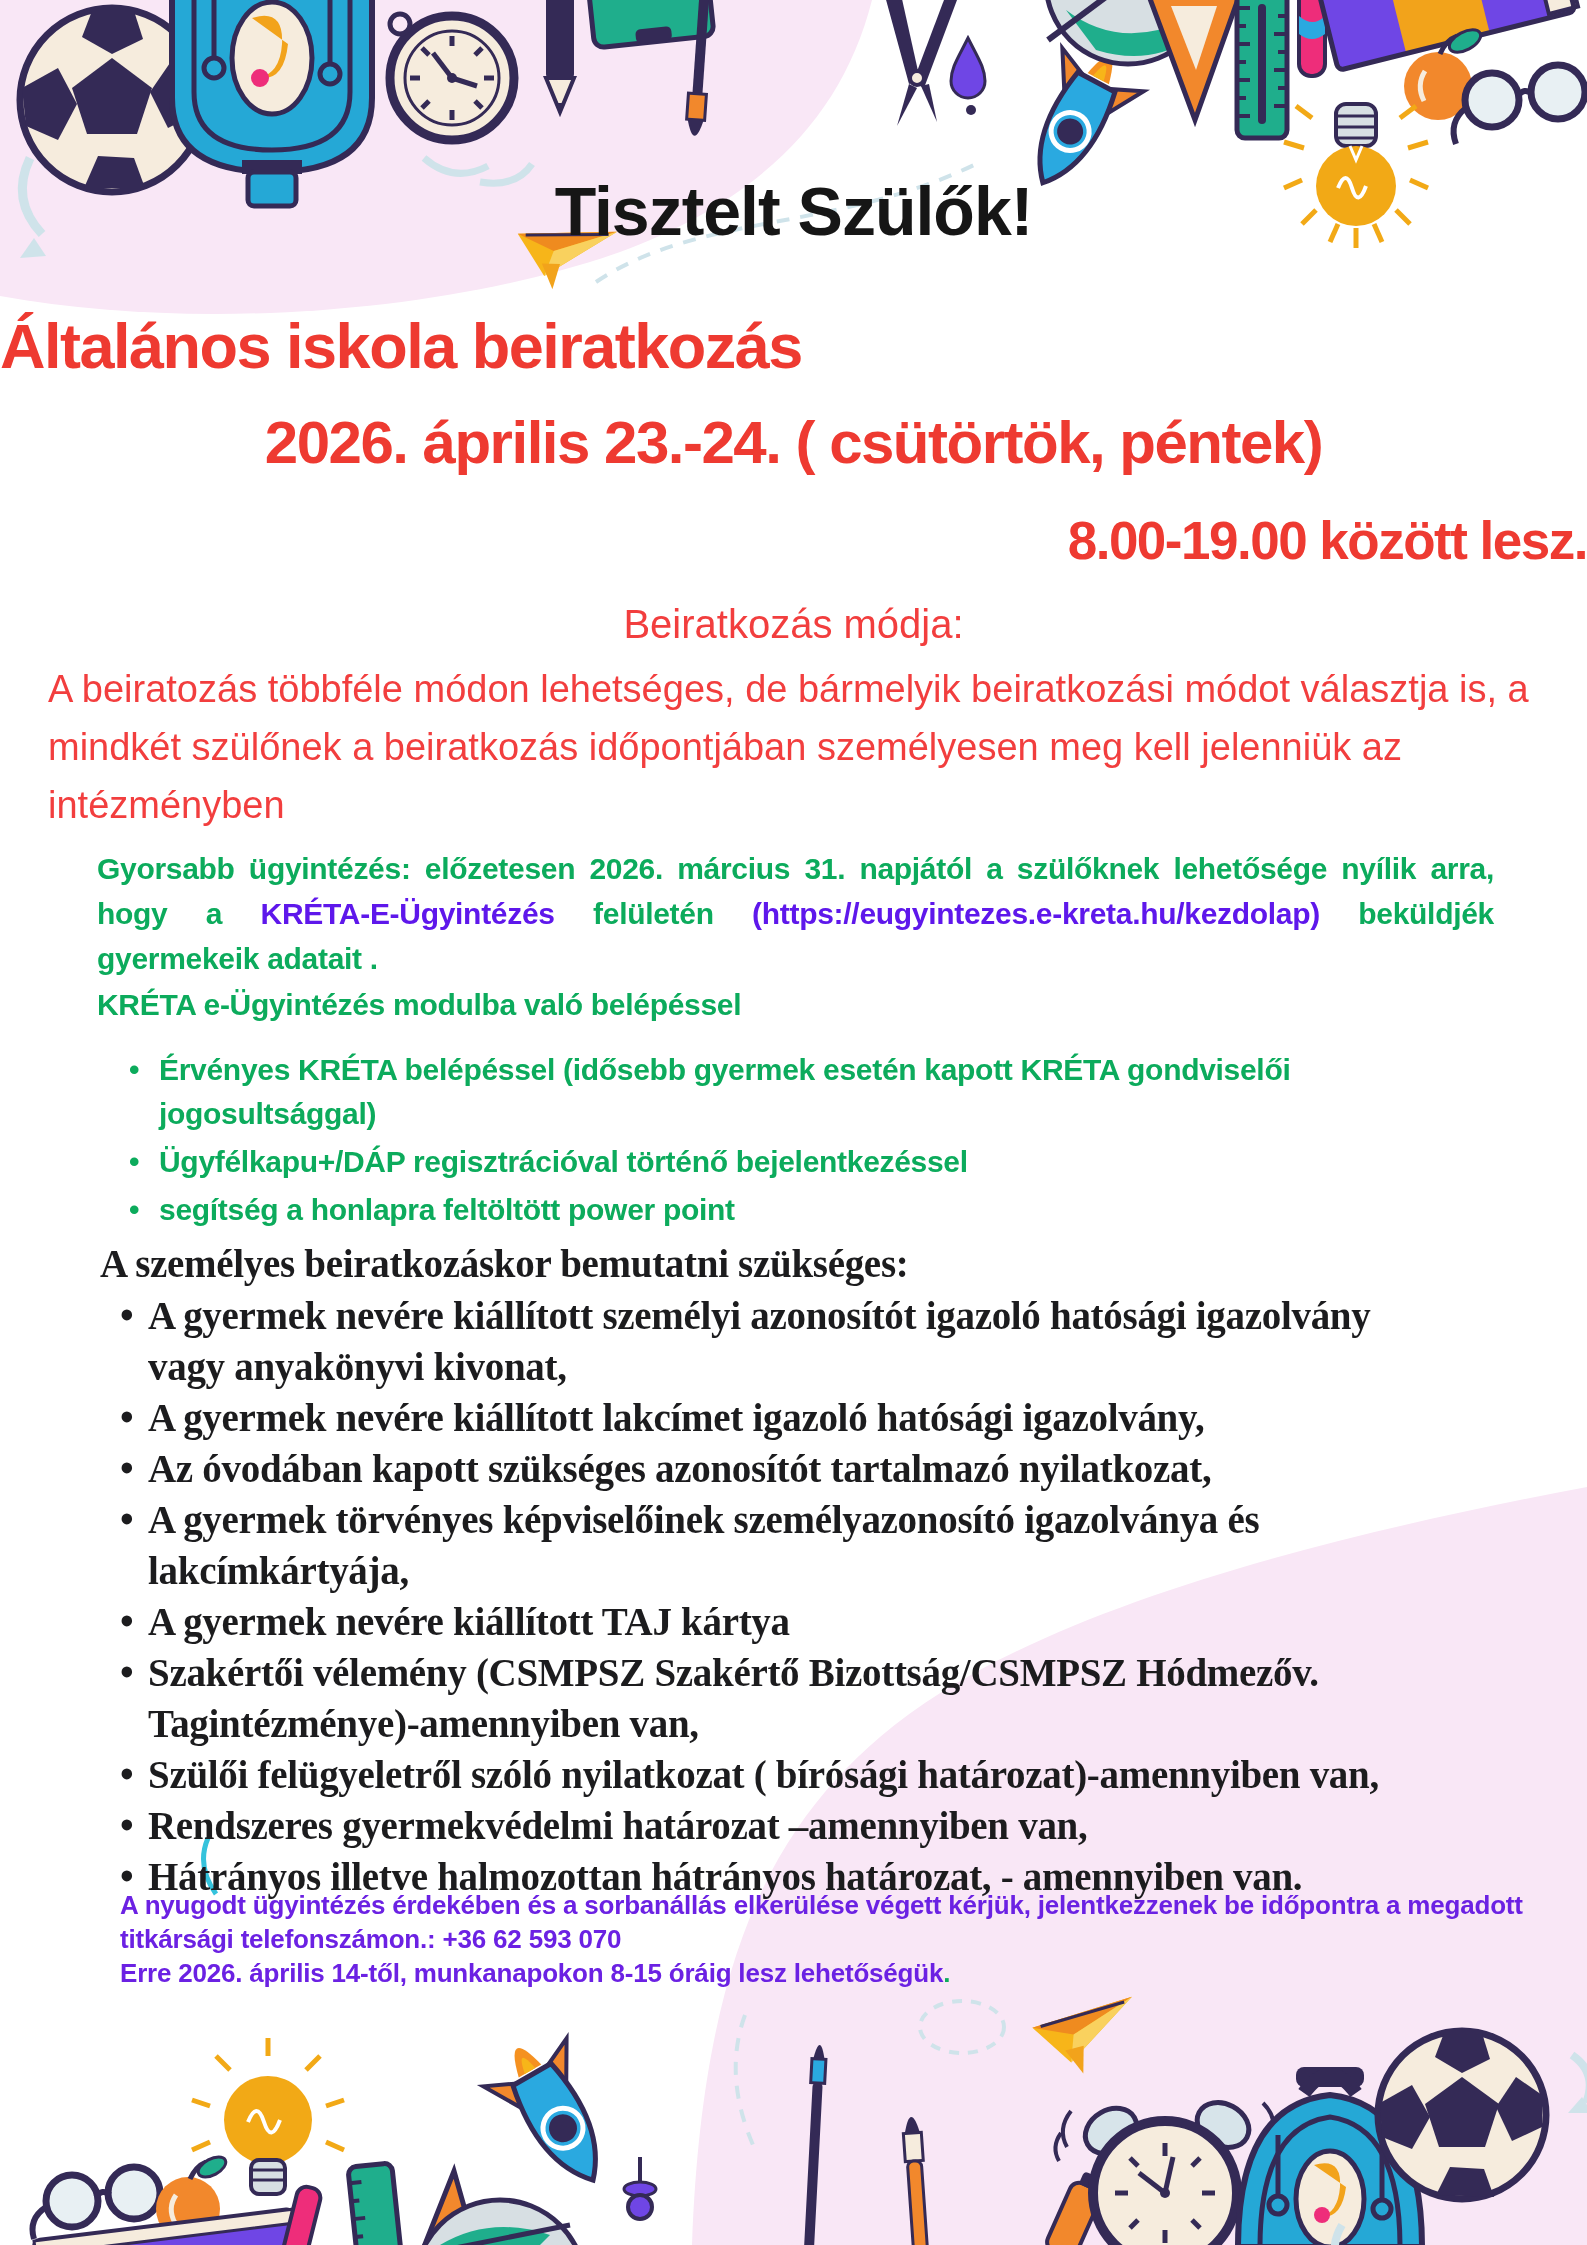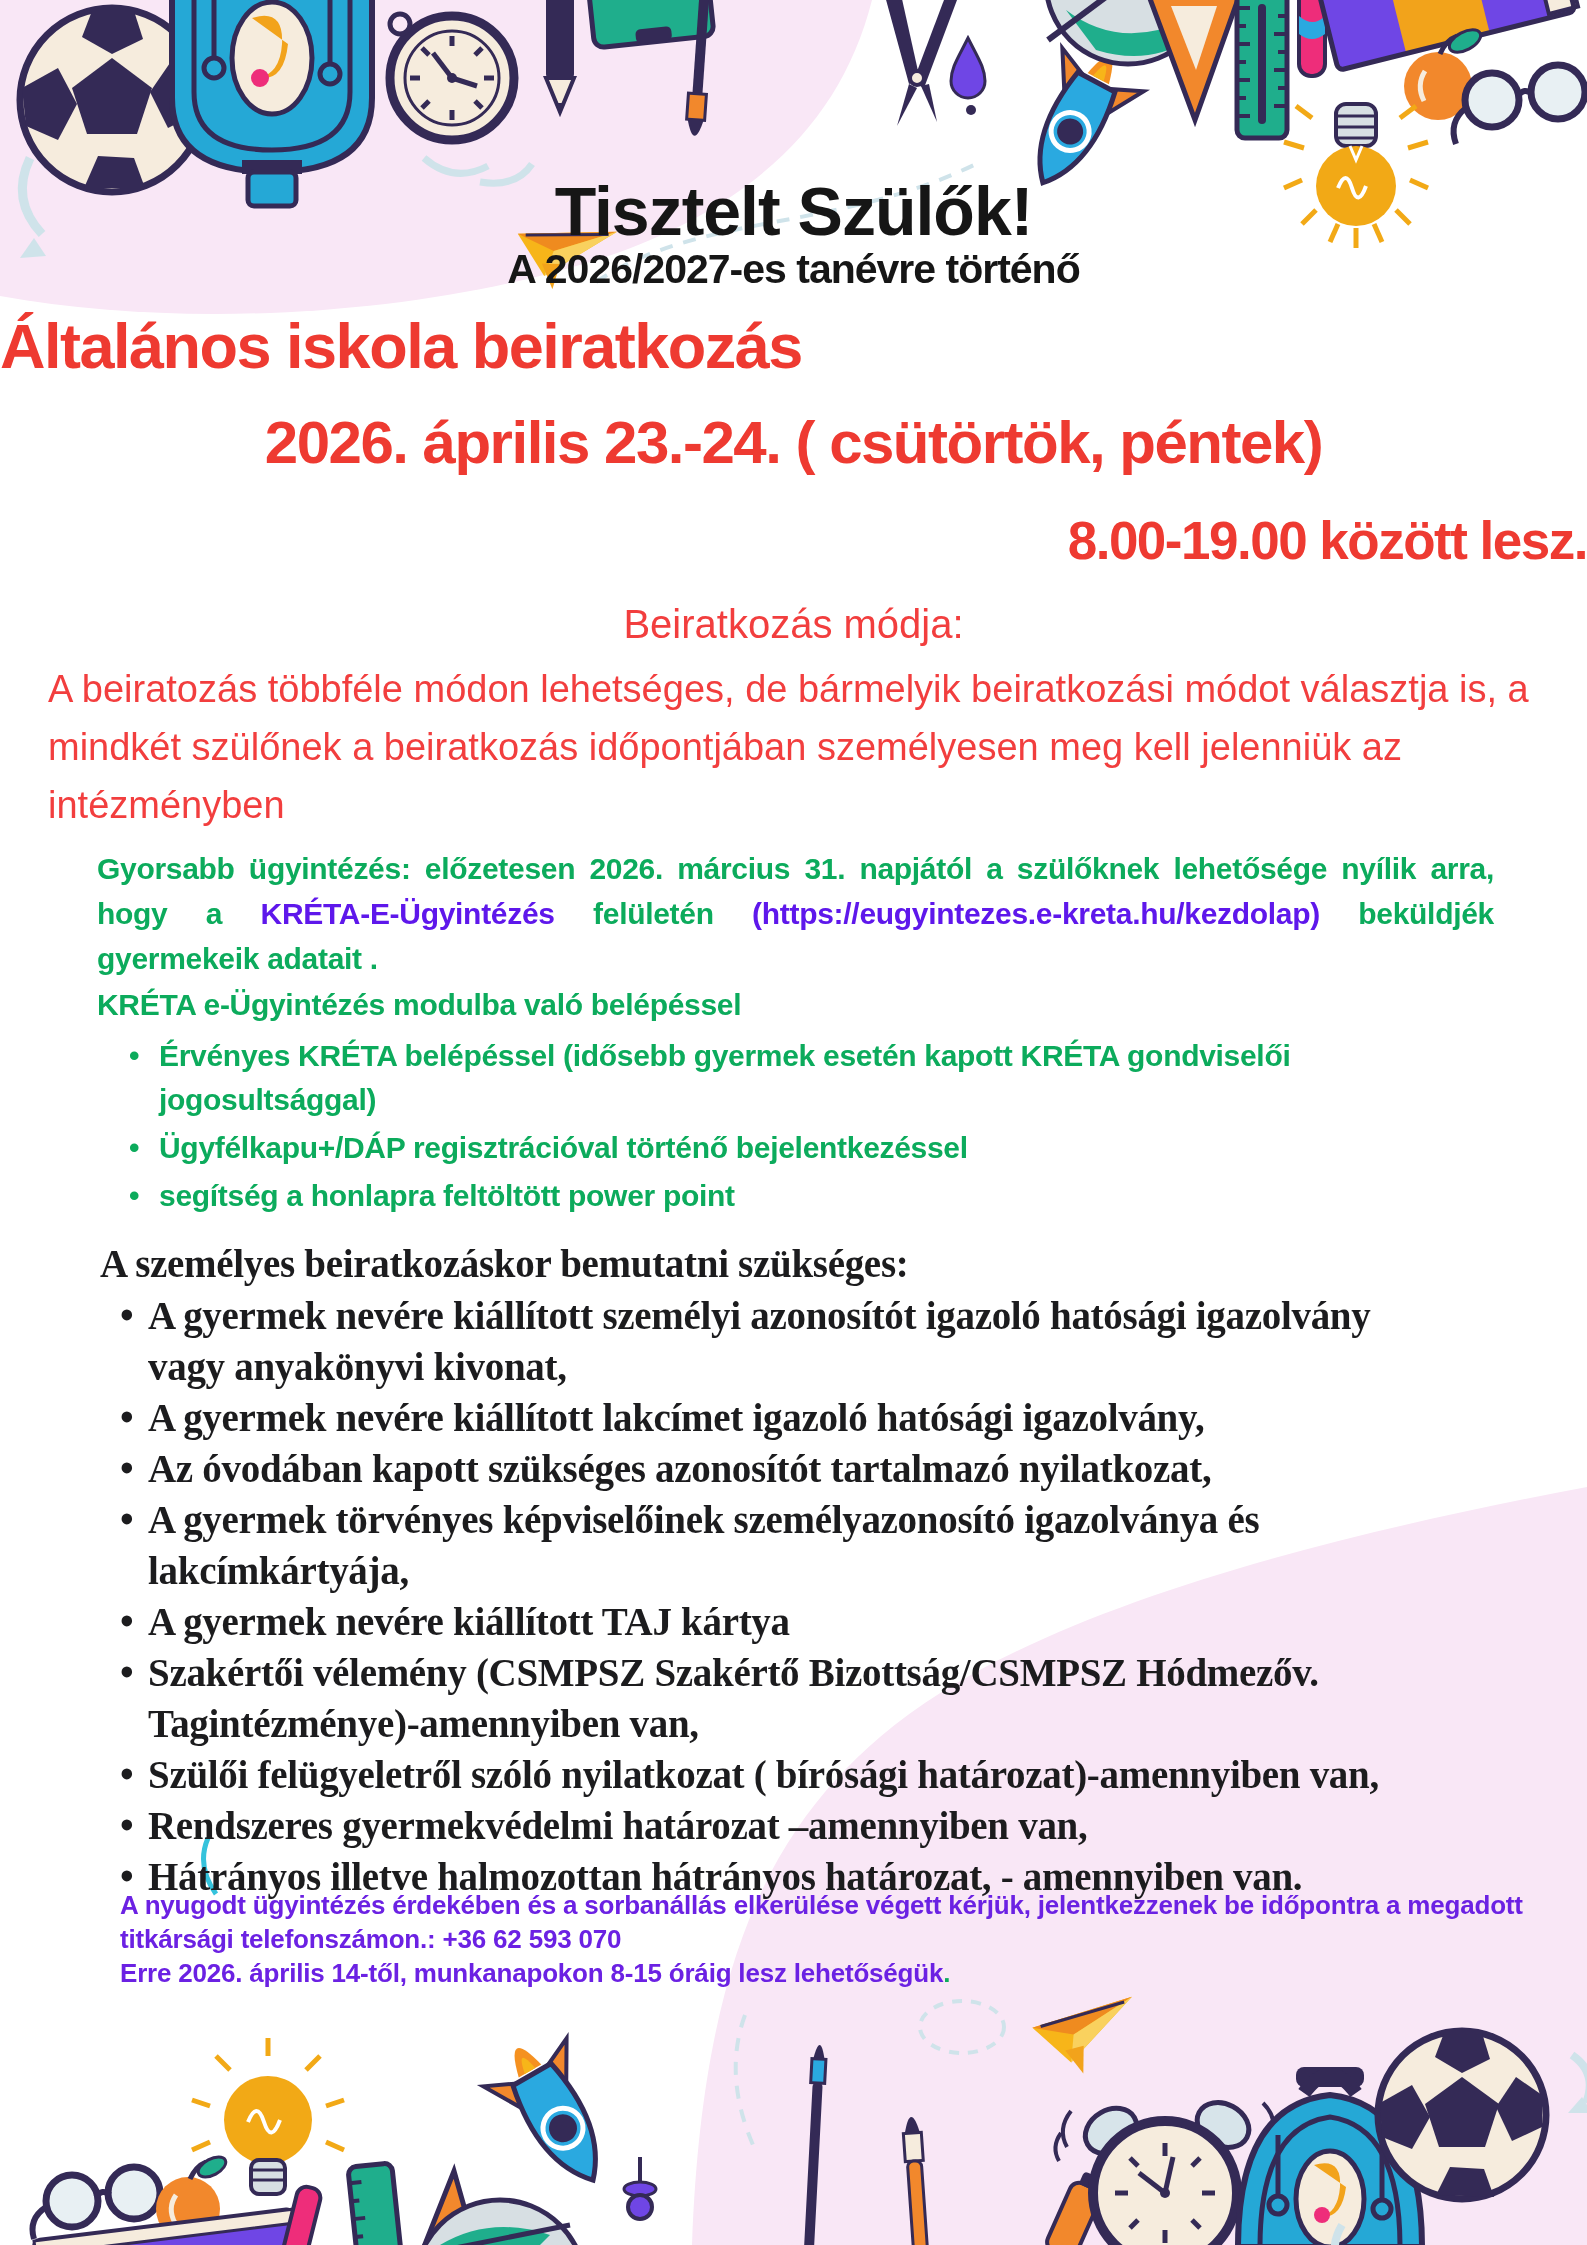--- a/index.html
+++ b/index.html
@@ -24,21 +24,21 @@
   .h1red{top:310px;left:0;width:100%;font-size:63px;font-weight:700;color:var(--red);letter-spacing:-1.5px;}
   .h2red{top:408px;left:0;width:100%;text-align:center;font-size:60px;font-weight:700;color:var(--red);letter-spacing:-1.5px;}
   .h3red{top:510px;left:0;width:100%;text-align:right;font-size:53px;font-weight:700;color:var(--red);letter-spacing:-1.5px;}
   .mode-title{top:602px;left:0;width:100%;text-align:center;font-size:40px;font-weight:400;color:var(--red2);}
   .mode-text{top:660px;left:48px;width:1490px;text-align:left;font-size:38px;font-weight:400;color:var(--red2);line-height:58px;}
 
   .online{top:846px;left:97px;width:1397px;color:var(--green);font-size:30px;font-weight:700;line-height:45px;letter-spacing:-0.3px;}
   .online-intro{text-align:justify;}
   .online-intro .lnk{color:var(--violet);}
   .online-sub{margin-top:1px;}
-  .online ul{margin:7px 0 0 0;padding:0 0 0 62px;list-style:none;}
+  .online ul{margin:21px 0 0 0;padding:0 0 0 62px;list-style:none;}
   .online li{position:relative;line-height:44px;margin-bottom:4px;padding-right:20px;}
   .online li::before{content:"\2022";position:absolute;left:-30px;color:var(--green);}
 
   .docs{top:1238px;left:100px;width:1360px;color:#1c1c1e;font-size:39px;font-weight:700;line-height:51px;letter-spacing:-0.3px;font-family:Liberation Serif, serif;}
   .docs-heading{margin:0 0 1px 0;}
   .docs ul{margin:0;padding:0 0 0 48px;list-style:none;}
   .docs li{position:relative;padding-right:40px;}
   .docs li::before{content:"\2022";position:absolute;left:-28px;color:#1c1c1e;}
 
   .footer-block{top:1888px;left:120px;width:1405px;color:var(--purpletext);font-size:26px;font-weight:700;line-height:34px;letter-spacing:-0.2px;}
@@ -361,21 +361,20 @@
       <path d="M-82,-12 L-50,-30 L-32,2 L-50,34 L-80,22 Z" fill="#342a56"></path>
       <path d="M80,-20 L54,-38 L34,-8 L50,26 L80,12 Z" fill="#342a56"></path>
       <path d="M-26,80 L-12,52 L22,54 L32,82 Z" fill="#342a56"></path>
       <path d="M110,-60 q26,18 14,48" stroke="#cfe3ea" stroke-width="8" fill="none"></path>
       <path d="M120,-18 l10,16 l-24,0 Z" fill="#cfe3ea"></path>
       <path d="M-120,110 q-20,34 16,54" stroke="#cfe3ea" stroke-width="8" fill="none"></path>
     </g>
   </svg>
 
   <div class="txt title">Tisztelt Szülők!</div>
-  <div class="txt subtitle">A 2026/2027-es tanévre történő</div>
   <div class="txt h1red">Általános iskola beiratkozás</div>
   <div class="txt h2red">2026. április 23.-24. ( csütörtök, péntek)</div>
   <div class="txt h3red">8.00-19.00 között lesz.</div>
   <div class="txt mode-title">Beiratkozás módja:</div>
   <div class="txt mode-text">A beiratozás többféle módon lehetséges, de bármelyik beiratkozási módot választja is, a mindkét szülőnek a beiratkozás időpontjában személyesen meg kell jelenniük az intézményben</div>
 
   <div class="txt online">
     <div class="online-intro"><span>Gyorsabb ügyintézés: előzetesen 2026. március 31. napjától a szülőknek lehetősége nyílik arra, hogy a </span><span class="lnk">KRÉTA-E-Ügyintézés</span><span> felületén </span><span class="lnk">(https://eugyintezes.e-</span><wbr><span class="lnk">kreta.hu/kezdolap)</span><span> beküldjék gyermekeik adatait .</span></div>
     <div class="online-sub">KRÉTA e-Ügyintézés modulba való belépéssel</div>
     <ul>

